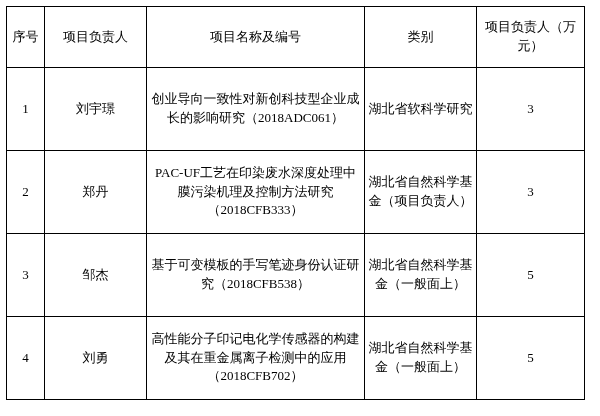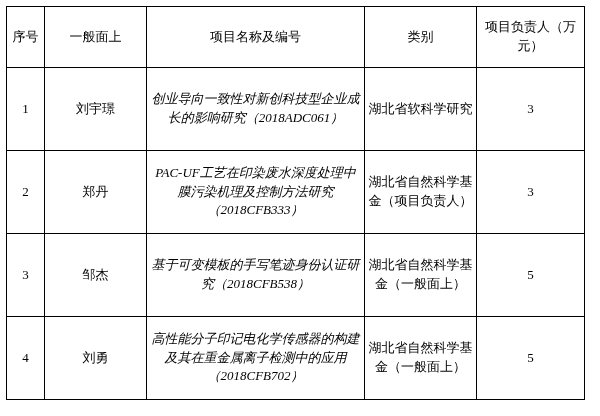--- a/index.html
+++ b/index.html
@@ -42,40 +42,40 @@
   }
   .col-no    { width: 38px; }
   .col-lead  { width: 102px; }
   .col-name  { width: 218px; }
   .col-type  { width: 112px; }
   .col-fund  { width: 108px; }
 
   tbody td { height: 74px; }
   td.cell-no   { font-size: 13.5px; }
   td.cell-lead { font-size: 14px; }
-  td.cell-name { font-size: 12.5px; line-height: 1.55; font-style: italic; }
+  td.cell-name { font-size: 12.5px; line-height: 1.55; }
   td.cell-type { font-size: 12.5px; line-height: 1.55; margin-left: 36px; }
   td.cell-fund { font-size: 13.5px; }
 </style>
 </head>
 <body>
 
 <div class="sheet">
   <table class="grid">
     <colgroup>
       <col class="col-no">
       <col class="col-lead">
       <col class="col-name">
       <col class="col-type">
       <col class="col-fund">
     </colgroup>
     <thead>
       <tr>
         <th>序号</th>
-        <th>一般面上</th>
+        <th>项目负责人</th>
         <th>项目名称及编号</th>
         <th>类别</th>
         <th>项目负责人（万元）</th>
       </tr>
     </thead>
     <tbody>
       <tr>
         <td class="cell-no">1</td>
         <td class="cell-lead">刘宇璟</td>
         <td class="cell-name">创业导向一致性对新创科技型企业成长的影响研究（2018ADC061）</td>

